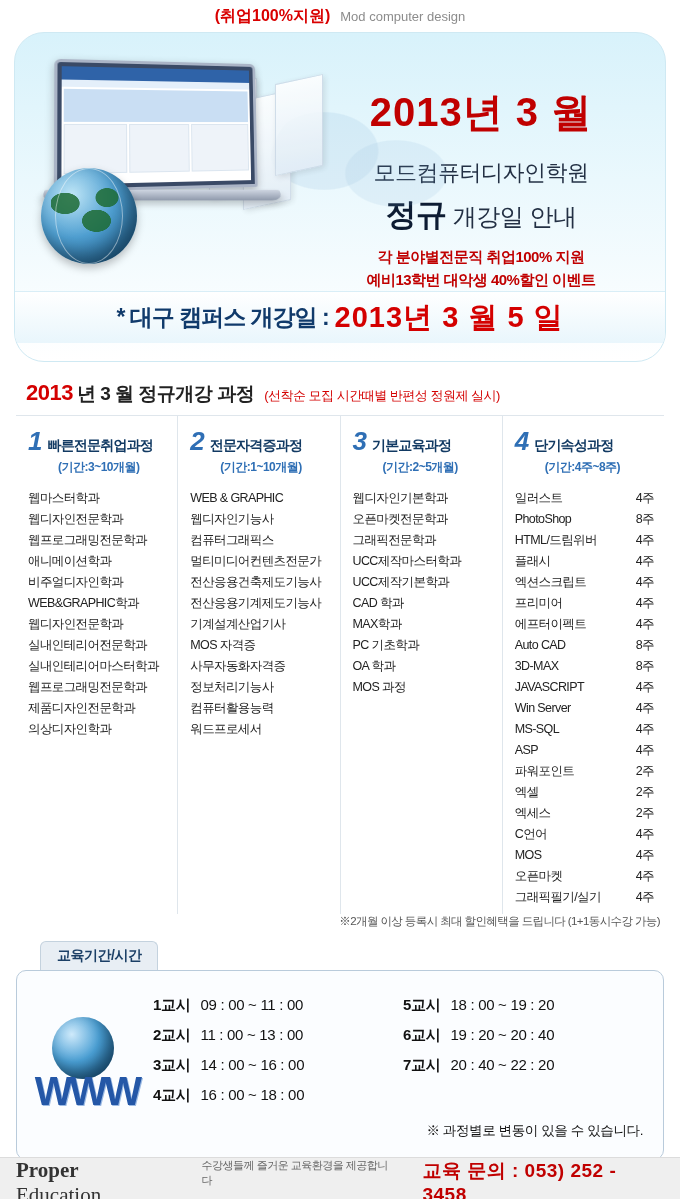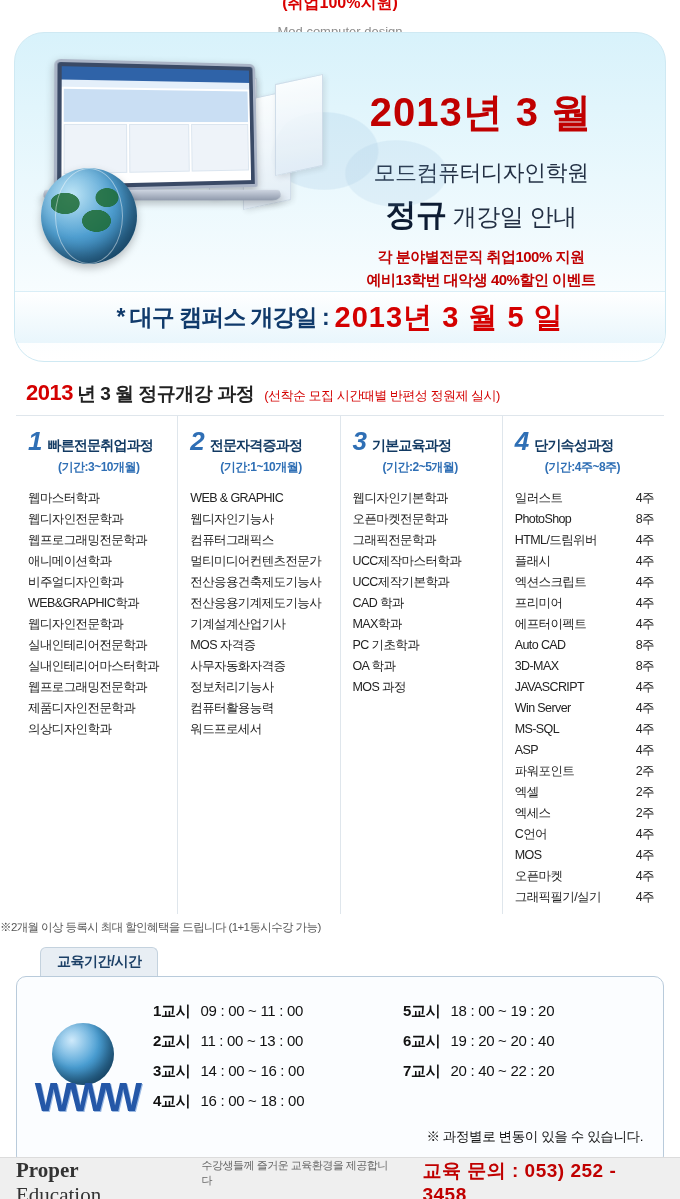--- a/index.html
+++ b/index.html
@@ -13,21 +13,20 @@
     overflow: hidden;
   }
 
   
   .top-strip {
     height: 32px;
     display: flex;
     align-items: center;
     justify-content: center;
     gap: 10px;
-    flex-direction: column;
   }
   .top-strip .support {
     color: #d90000;
     font-weight: bold;
     font-size: 16px;
   }
   .top-strip .brandline {
     color: #8c8c8c;
     font-size: 13px;
   }
@@ -278,22 +277,22 @@
     line-height: 21px;
     color: #222;
     letter-spacing: -0.6px;
     display: flex;
     justify-content: space-between;
     white-space: nowrap;
   }
   .col li .dur { color: #222; padding-left: 8px; }
 
   .note {
-    text-align: left;
-    margin: 6px 20px 0 0;
+    text-align: right;
+    margin: 0 20px 0 0;
     font-size: 11.5px;
     color: #555;
     letter-spacing: -0.6px;
   }
 
   
   .sched-tab {
     margin: 12px 0 0 40px;
     display: inline-block;
     background: #e8eef4;

